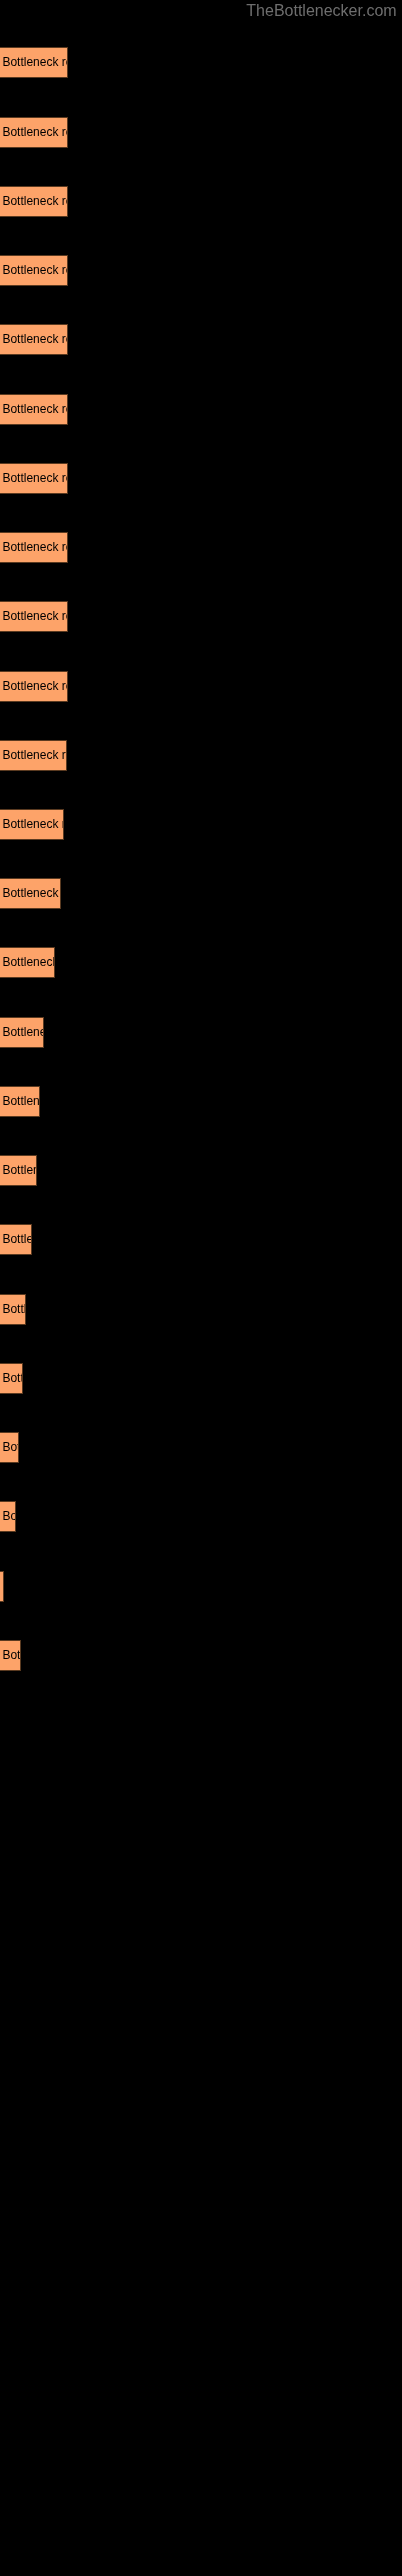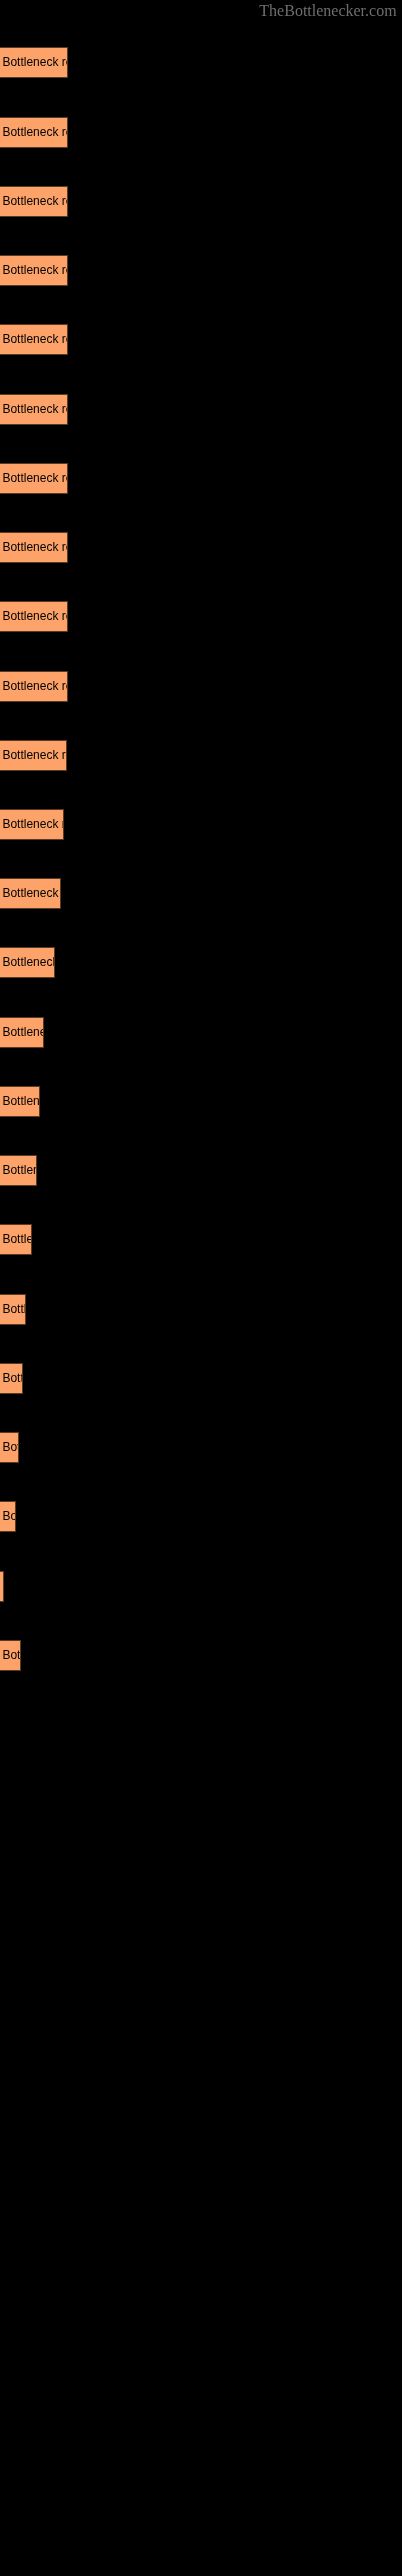--- a/index.html
+++ b/index.html
@@ -22,21 +22,21 @@
     height: 2576px;
     background: #000000;
   }
   #site-title {
     position: absolute;
     right: 6.4px;
     top: 0.8px;
     font-size: 16px;
     line-height: 19.3px;
     color: #6e6e6e;
-    font-family: Liberation Serif, serif;
+    font-family: Liberation Sans, sans-serif;
     white-space: nowrap;
     letter-spacing: 0px;
     text-align: right;
   }
   .bar-row {
     position: absolute;
     left: 0;
   }
   .bar {
     position: relative;

